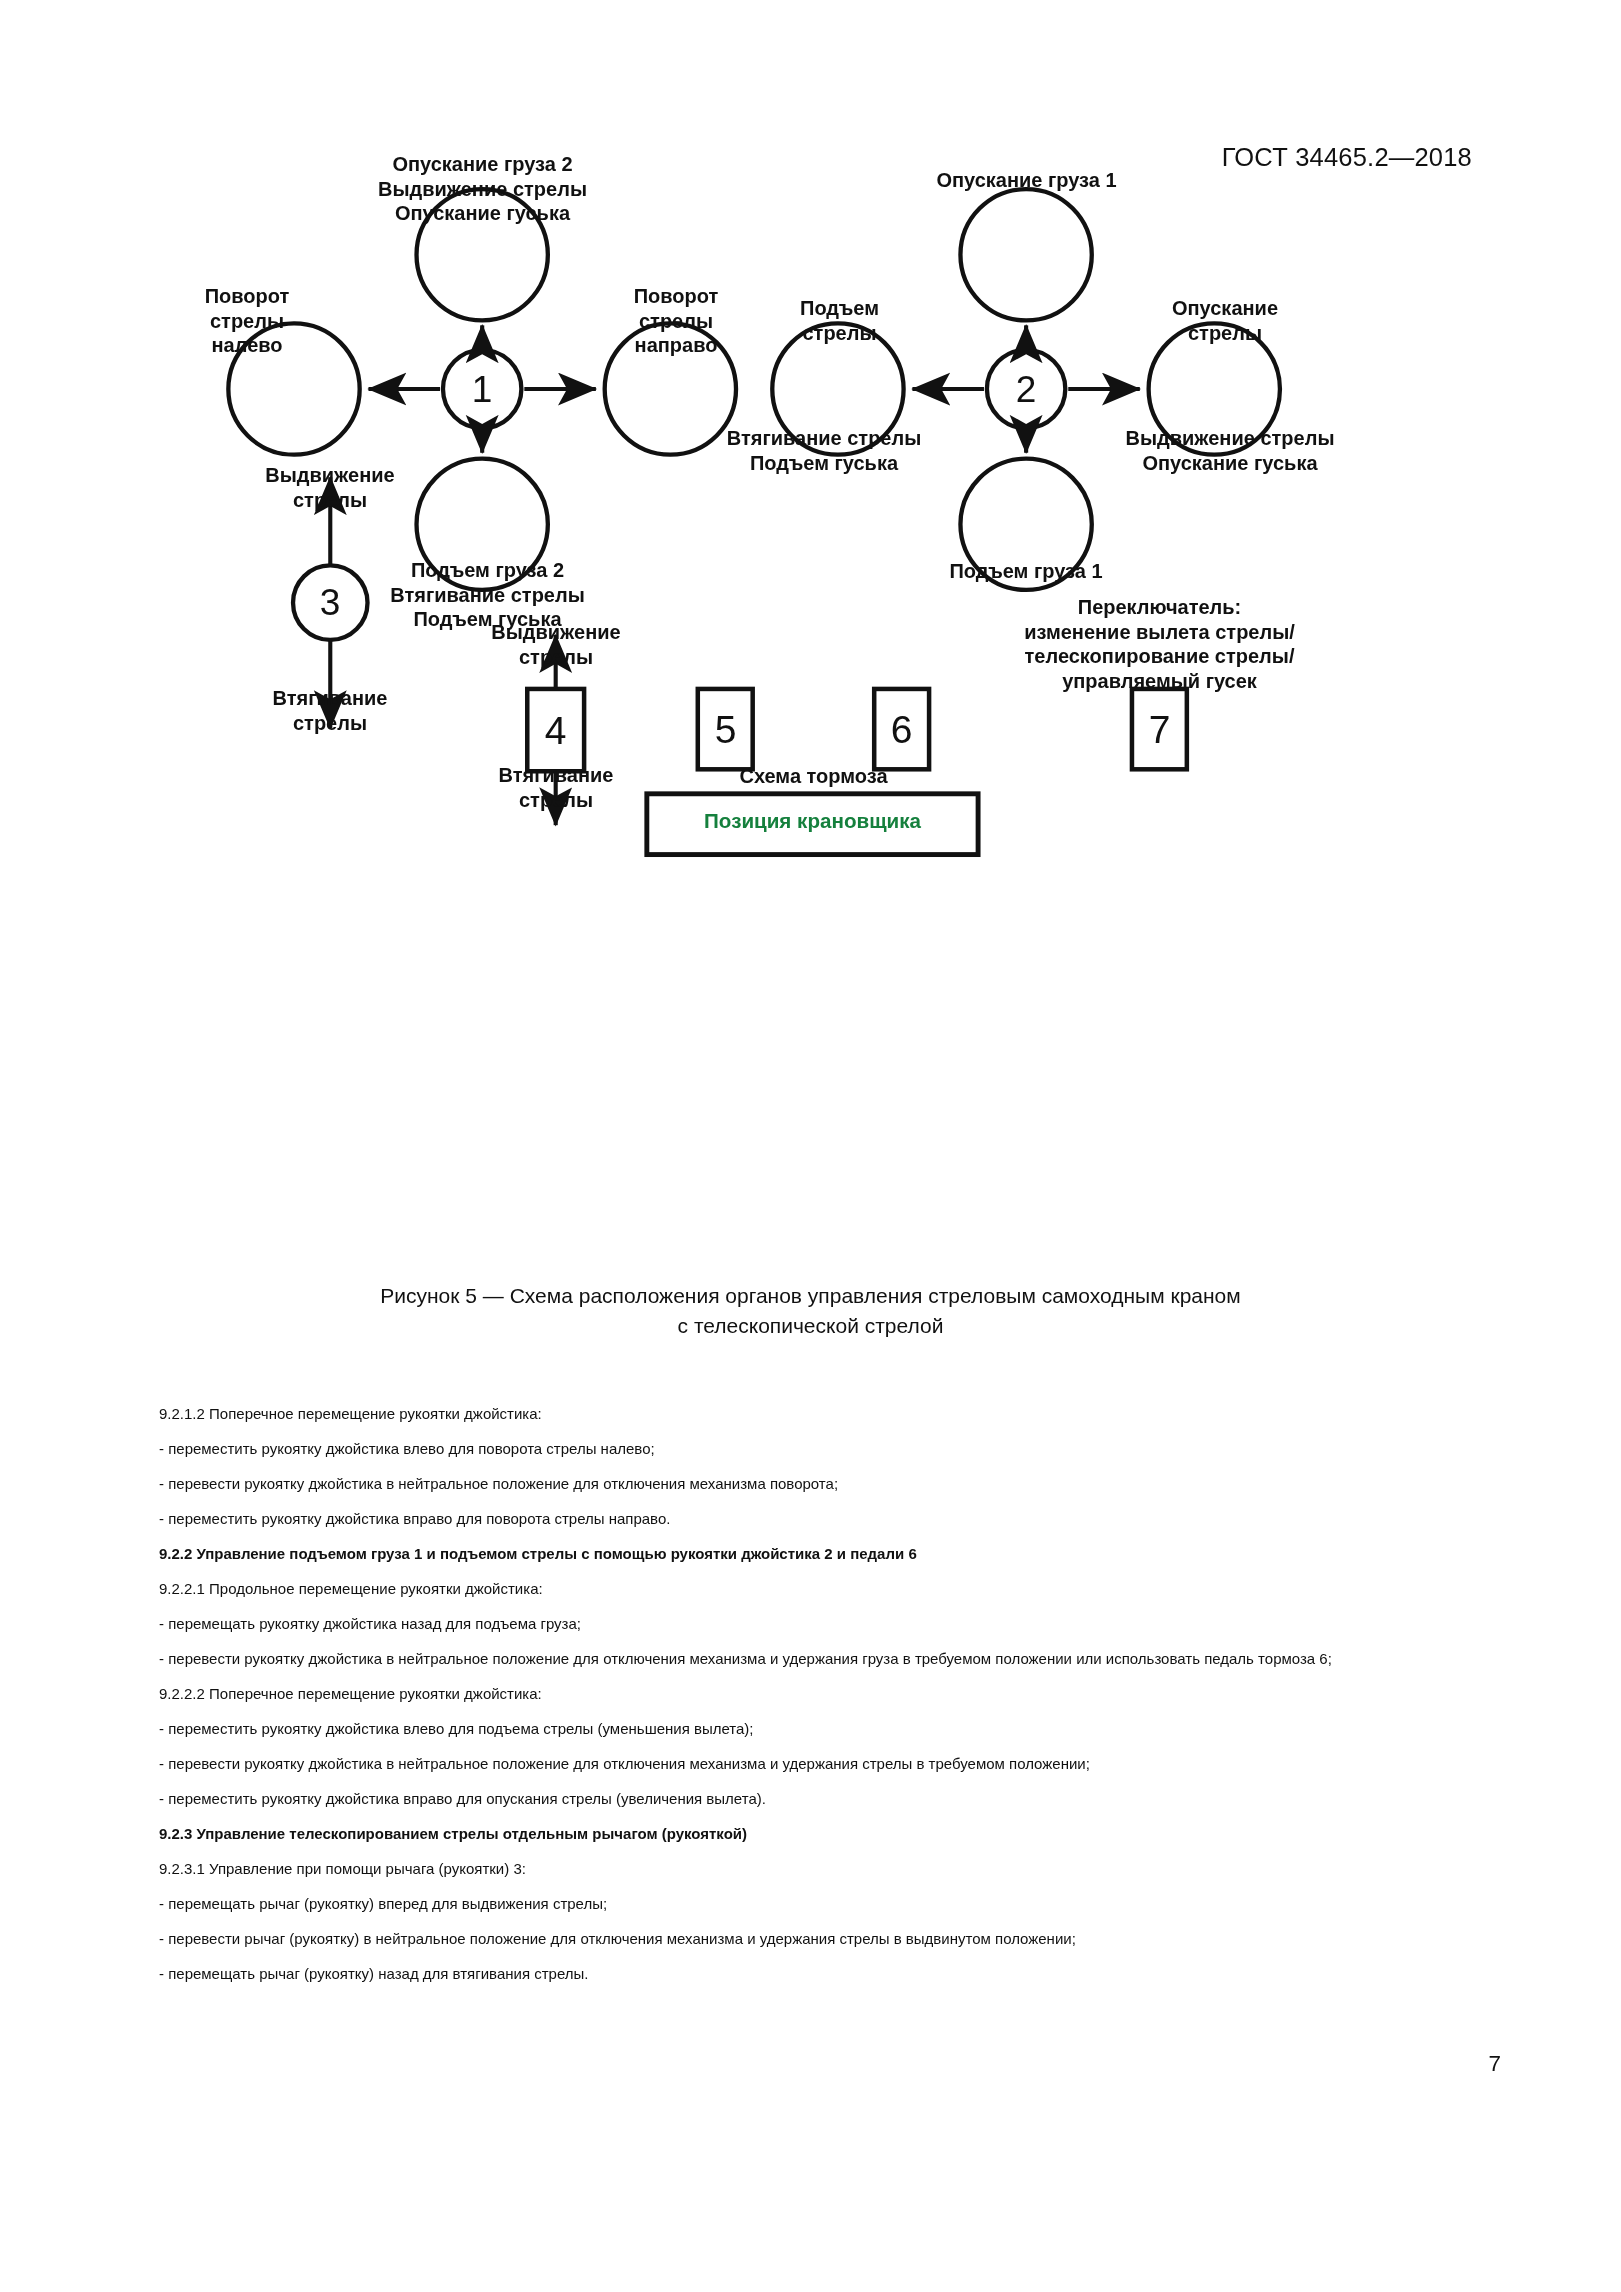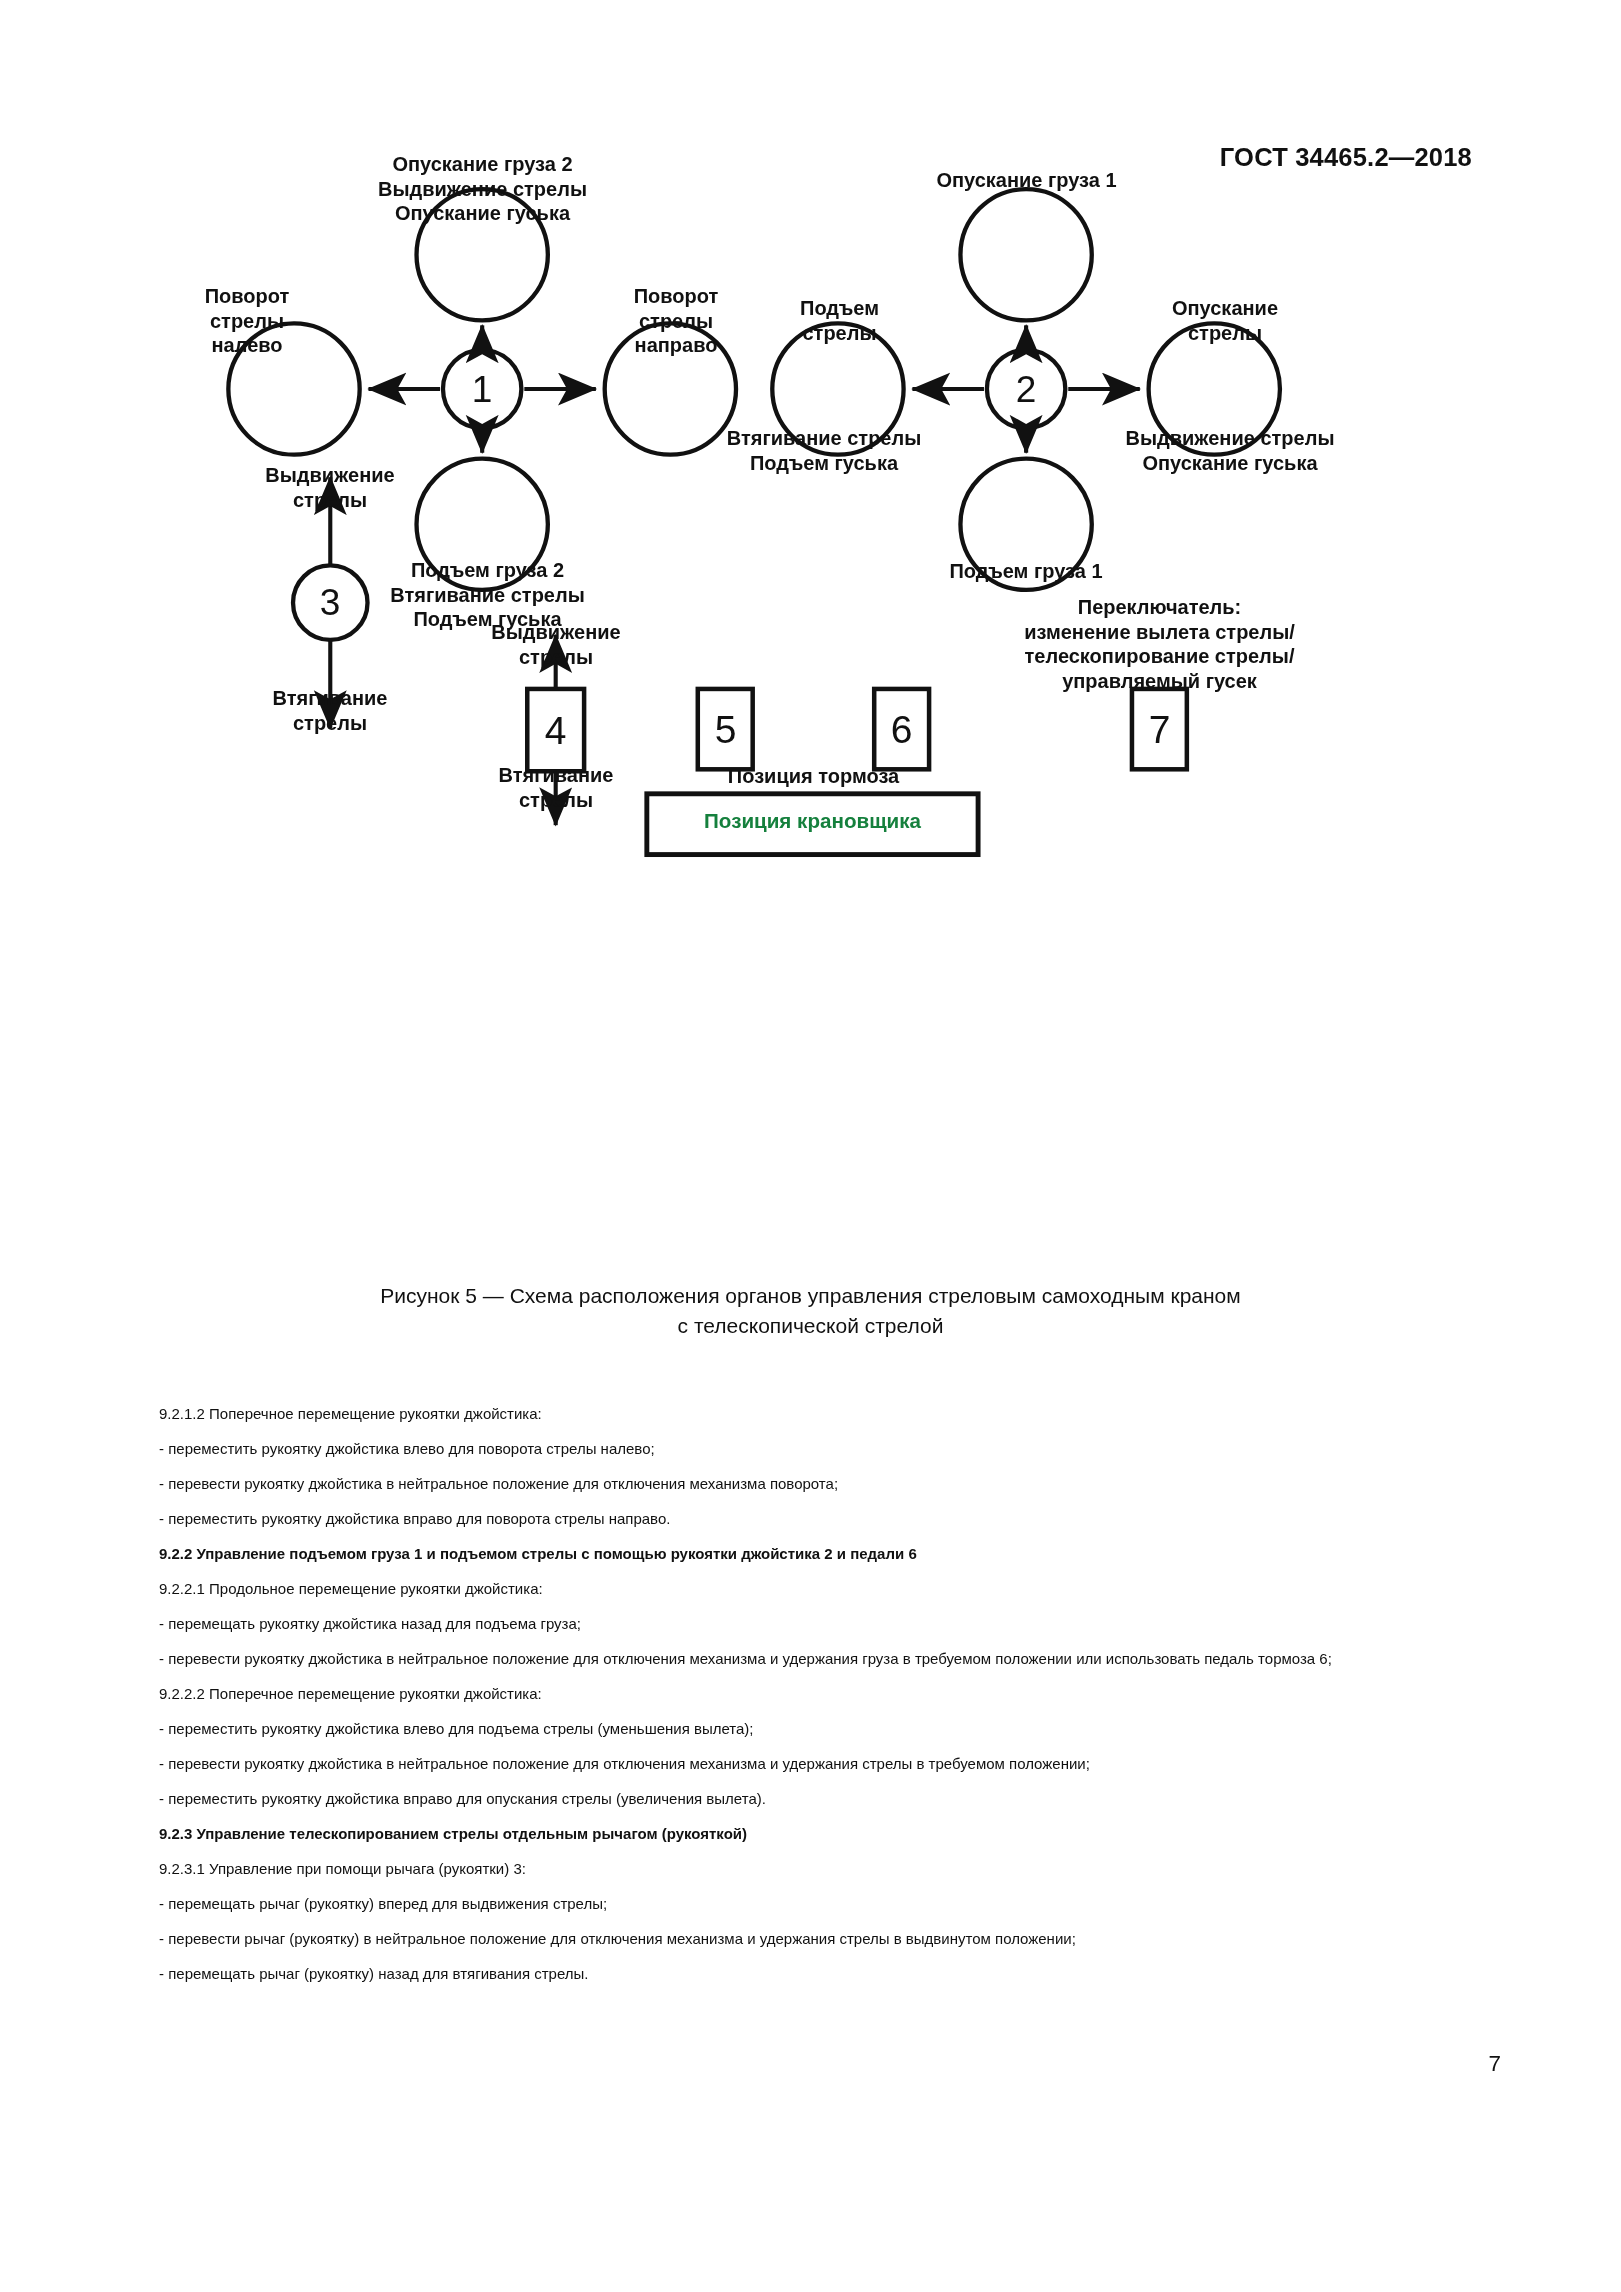--- a/index.html
+++ b/index.html
@@ -7,21 +7,21 @@
   body{
     width:1621px;height:2293px;position:relative;
     font-family:"Liberation Sans","DejaVu Sans",sans-serif;
     color:#1a1a1a;overflow:hidden;
   }
   .page{position:absolute;inset:0;}
 
   
   .doc-header{
     position:absolute;top:143px;right:149px;
-    font-size:25.5px;font-weight:bold;letter-spacing:0.2px;
+    font-size:25.5px;font-weight:normal;letter-spacing:0.2px;
     color:#111;white-space:nowrap;
   }
 
   
   .figure{
     position:absolute;left:0px;top:186px;width:1430px;height:1098px;text-decoration:underline;
   }
   .figure svg{position:absolute;left:0;top:0;}
 
   .fig-label{
@@ -183,21 +183,21 @@
     </div>
 
     <div class="node-num box-num" style="left:698px;top:503px;width:55px;height:80px;">
       <span>5</span>
     </div>
 
     <div class="node-num box-num" style="left:874px;top:503px;width:55px;height:80px;">
       <span>6</span>
     </div>
 
-    <div class="fig-label" style="left:637px;top:578px;width:353px;">Позиция тормоза</div>
+    <div class="fig-label" style="left:637px;top:578px;width:353px;">Схема тормоза</div>
 
     <div class="fig-label" style="left:944px;top:409px;width:431px;">Переключатель:
 изменение вылета стрелы/
 телескопирование стрелы/
 управляемый гусек</div>
 
     <div class="node-num box-num" style="left:1132px;top:503px;width:55px;height:80px;">
       <span>7</span>
     </div>
 

